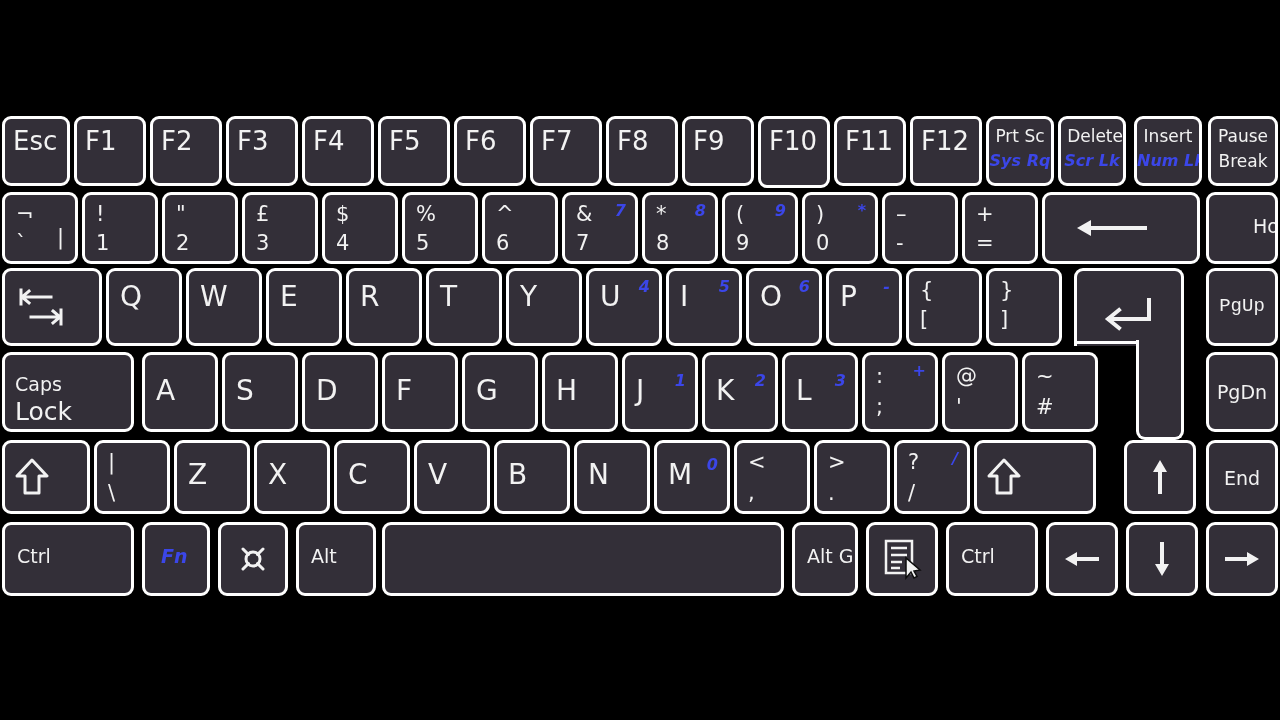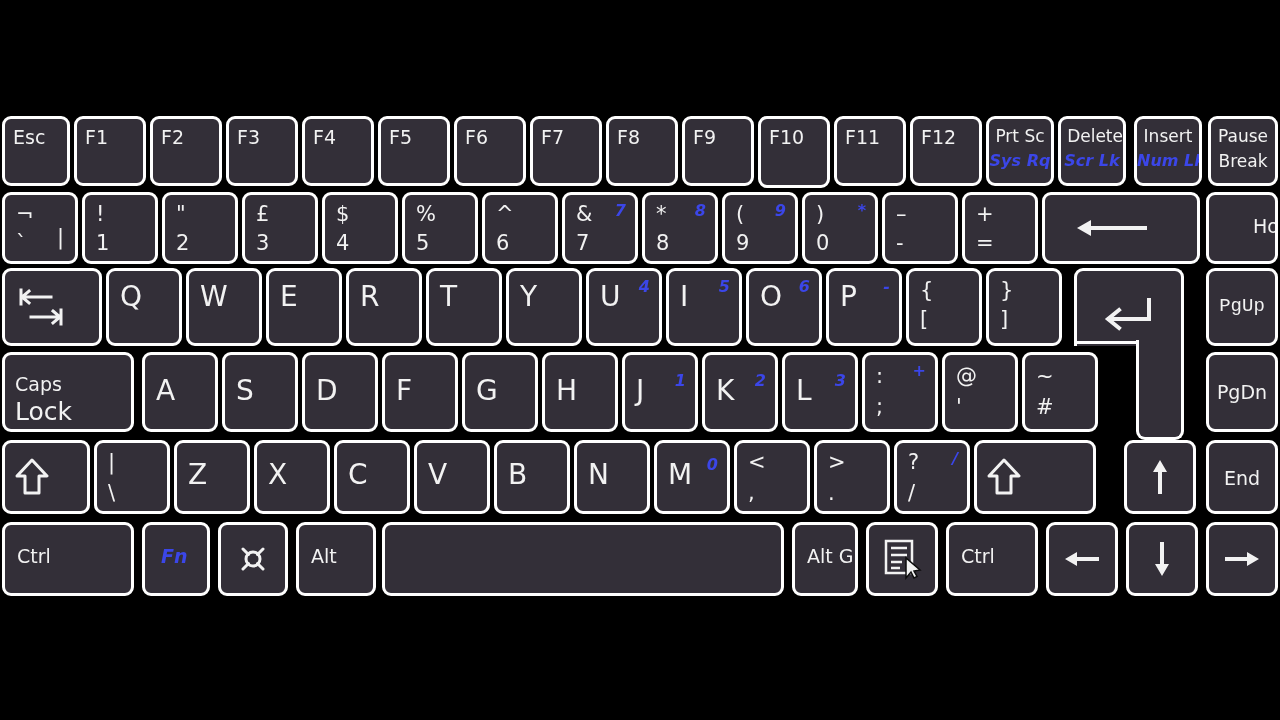--- a/index.html
+++ b/index.html
@@ -23,21 +23,21 @@
     color:#F2F2F2;
     overflow:hidden;
   }
   .lbl{
     position:absolute;
     white-space:pre;
     line-height:1;
     color:#F2F2F2;
   }
   
-  .p-tl{left:8px;top:9px;font-size:19px;}
+  .p-tl{left:8px;top:9px;font-size:26px;}
   .p-tl-sm{left:8px;top:9px;font-size:17px;padding-left:44px;}
   
   .p-letter{left:11px;top:12px;font-size:28px;}
   
   .p-up{left:11px;top:9px;font-size:21px;}
   .p-lo{left:11px;top:38px;font-size:21px;}
   
   .blue{
     color:#3B46E8;
     font-style:italic;
@@ -80,21 +80,21 @@
     </div>
     <div class="key" style="left: 682px; top: 116px; width: 72px; height: 70px;">
       <span class="lbl lbl p-tl">F9</span>
     </div>
     <div class="key" style="left: 758px; top: 116px; width: 72px; height: 72px;">
       <span class="lbl lbl p-tl">F10</span>
     </div>
     <div class="key" style="left: 834px; top: 116px; width: 72px; height: 70px;">
       <span class="lbl lbl p-tl">F11</span>
     </div>
-    <div class="key" style="left: 910px; top: 116px; width: 72px; height: 70px;">
+    <div class="key" style="left: 910px; top: 116px; width: 72px; height: 70px; border-radius: 7px;">
       <span class="lbl lbl p-tl">F12</span>
     </div>
     <div class="key" style="left: 986px; top: 116px; width: 68px; height: 70px;">
       <span class="lbl lbl" style="left:0;right:0;text-align:center;top:9px;font-size:17px;">Prt Sc</span>
       <span class="lbl blue lbl" style="left:0;right:0;text-align:center;top:34px;font-size:16px;">Sys Rq</span>
     </div>
     <div class="key" style="left: 1058px; top: 116px; width: 68px; height: 70px;">
       <span class="lbl lbl" style="left:0;right:0;text-align:right;top:9px;font-size:17px;">Delete</span>
       <span class="lbl blue lbl" style="left:0;right:0;text-align:center;top:34px;font-size:16px;">Scr Lk</span>
     </div>

